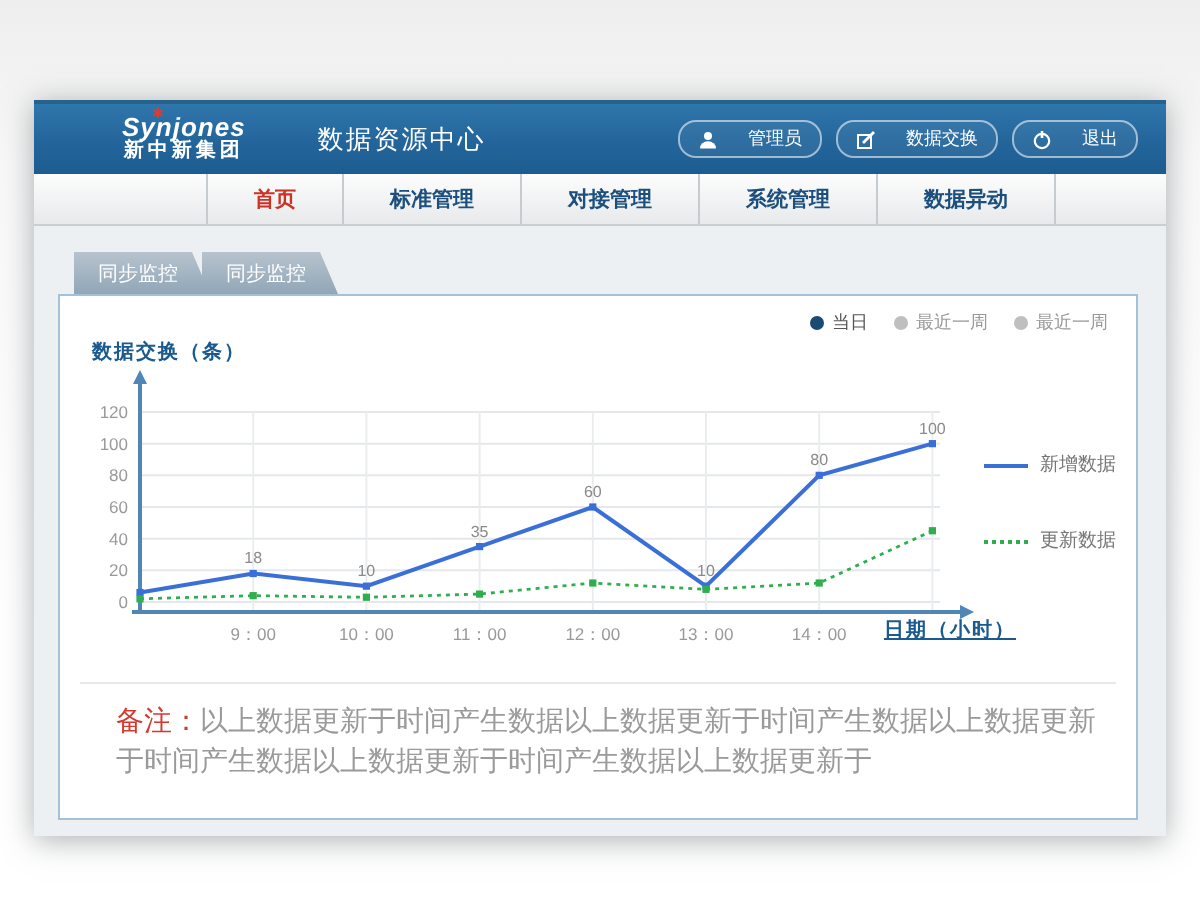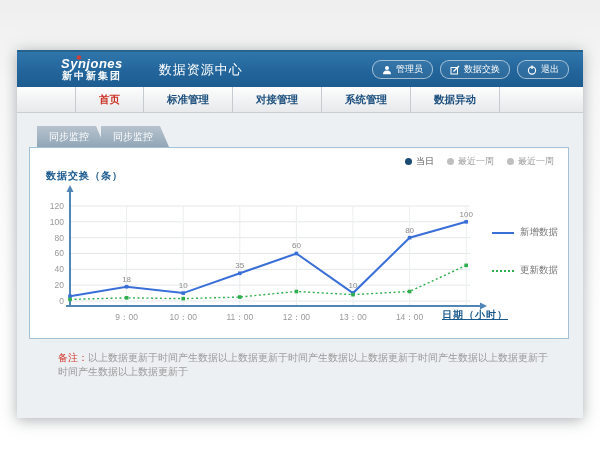--- a/index.html
+++ b/index.html
@@ -13,42 +13,42 @@
   
   .header { position:relative; height:37px;
     background:linear-gradient(180deg,#2f76ab 0%,#23659b 55%,#1c5c90 100%);
     border-top:2px solid #27628f; display:flex; align-items:center; }
   .logo { position:relative; margin-left:44px; color:#fff; line-height:1.05; text-align:center; }
   .logo .brand { font-size:13px; font-weight:bold; font-style:italic; letter-spacing:.5px; display:block; }
   .logo .company { font-size:10px; font-weight:bold; letter-spacing:2px; display:block; }
   .logo .star { position:absolute; top:-3px; left:15px; color:#e23a2e; font-size:7px; font-style:normal; }
   .app-title { margin-left:36px; color:#fff; font-size:13px; letter-spacing:1px; }
   .user-buttons { position:absolute; right:14px; top:0; height:100%; display:flex; align-items:center; gap:7px; }
-  .pill { display:flex; align-items:center; gap:4px; border:1px solid rgba(255,255,255,.55);
+  .pill { display:flex; align-items:center; gap:15px; border:1px solid rgba(255,255,255,.55);
     border-radius:9px; padding:2px 9px; color:#fff; font-size:9px; background:rgba(255,255,255,.06); cursor:pointer; }
   .pill svg { display:block; }
 
   
   .nav { height:26px; background:linear-gradient(180deg,#fdfdfd,#e7e9eb);
     border-bottom:1px solid #c9ced2; display:flex; align-items:stretch; padding-left:58px; }
   .nav-item { display:flex; align-items:center; padding:0 23px; font-size:10.5px; font-weight:bold;
     color:#1c4f7d; border-right:1px solid #c6cbd0; cursor:pointer; }
   .nav-item:first-child { border-left:1px solid #c6cbd0; }
-  .nav-item.active { color:#cc3327; }
+  .nav-item.active { color:#cc3327;margin-left:28px; }
 
   
   .content { position:relative; height:305px; background:#edf0f2; }
   .tabs { position:absolute; top:13px; left:20px; display:flex; z-index:2; }
   .tab { height:21px; display:flex; align-items:center; gap:5px; padding:0 16px 0 12px;
     font-size:10px; color:#fff; clip-path:polygon(0 0, calc(100% - 9px) 0, 100% 100%, 0 100%);
     margin-right:-4px; cursor:pointer; }
   .tab.active { background:#1a598c; font-weight:bold; }
   .tab.inactive { background:linear-gradient(180deg,#b7c3ce,#91a6b7); }
 
-  .panel { position:absolute; left:12px; top:34px; width:540px; height:192px;
+  .panel { position:absolute; left:12px; top:34px; width:540px; height:263px;
     background:#fff; border:1px solid #a3c2d8; }
 
   
   .filters { position:absolute; top:7px; right:14px; display:flex; gap:13px; align-items:center; }
   .filter { display:flex; align-items:center; gap:4px; font-size:9px; color:#999; cursor:pointer; }
   .filter .dot { width:7px; height:7px; border-radius:50%; background:#bfbfbf; }
   .filter.selected { color:#555; }
   .filter.selected .dot { background:#1b4a72; }
 
   .ylabel { position:absolute; left:16px; top:21px; font-size:10px; font-weight:bold; color:#1a5a8e; letter-spacing:1px; }
@@ -57,21 +57,21 @@
   .chart-svg { position:absolute; left:0; top:0; width:540px; height:263px; }
   .tick { font-size:8.5px; fill:#999; font-family:"Liberation Sans","DejaVu Sans",sans-serif; }
   .ptlabel { font-size:8px; fill:#8a8a8a; font-family:"Liberation Sans","DejaVu Sans",sans-serif; }
 
   .legend { position:absolute; left:462px; top:78px; display:flex; flex-direction:column; gap:25px; }
   .legend-item { display:flex; align-items:center; gap:6px; font-size:9.5px; color:#777; }
   .legend-line { width:22px; height:0; border-top:2px solid #3a6fd8; }
   .legend-line.dotted { border-top-style:dotted; }
 
   .divider { position:absolute; left:10px; right:10px; top:193px; border-top:1px solid #e7eaec; }
-  .note { position:absolute; left:28px; right:18px; top:203px; font-size:10px; color:#9a9a9a; line-height:1.4; }
+  .note { position:absolute; left:28px; right:18px; top:203px; font-size:14px; color:#9a9a9a; line-height:1.4; }
   .note .note-label { color:#d13b30; }
 </style>
 </head>
 <body>
 
 <div class="window">
 
   <div class="header">
     <div class="logo">
       <span class="star">✱</span>

